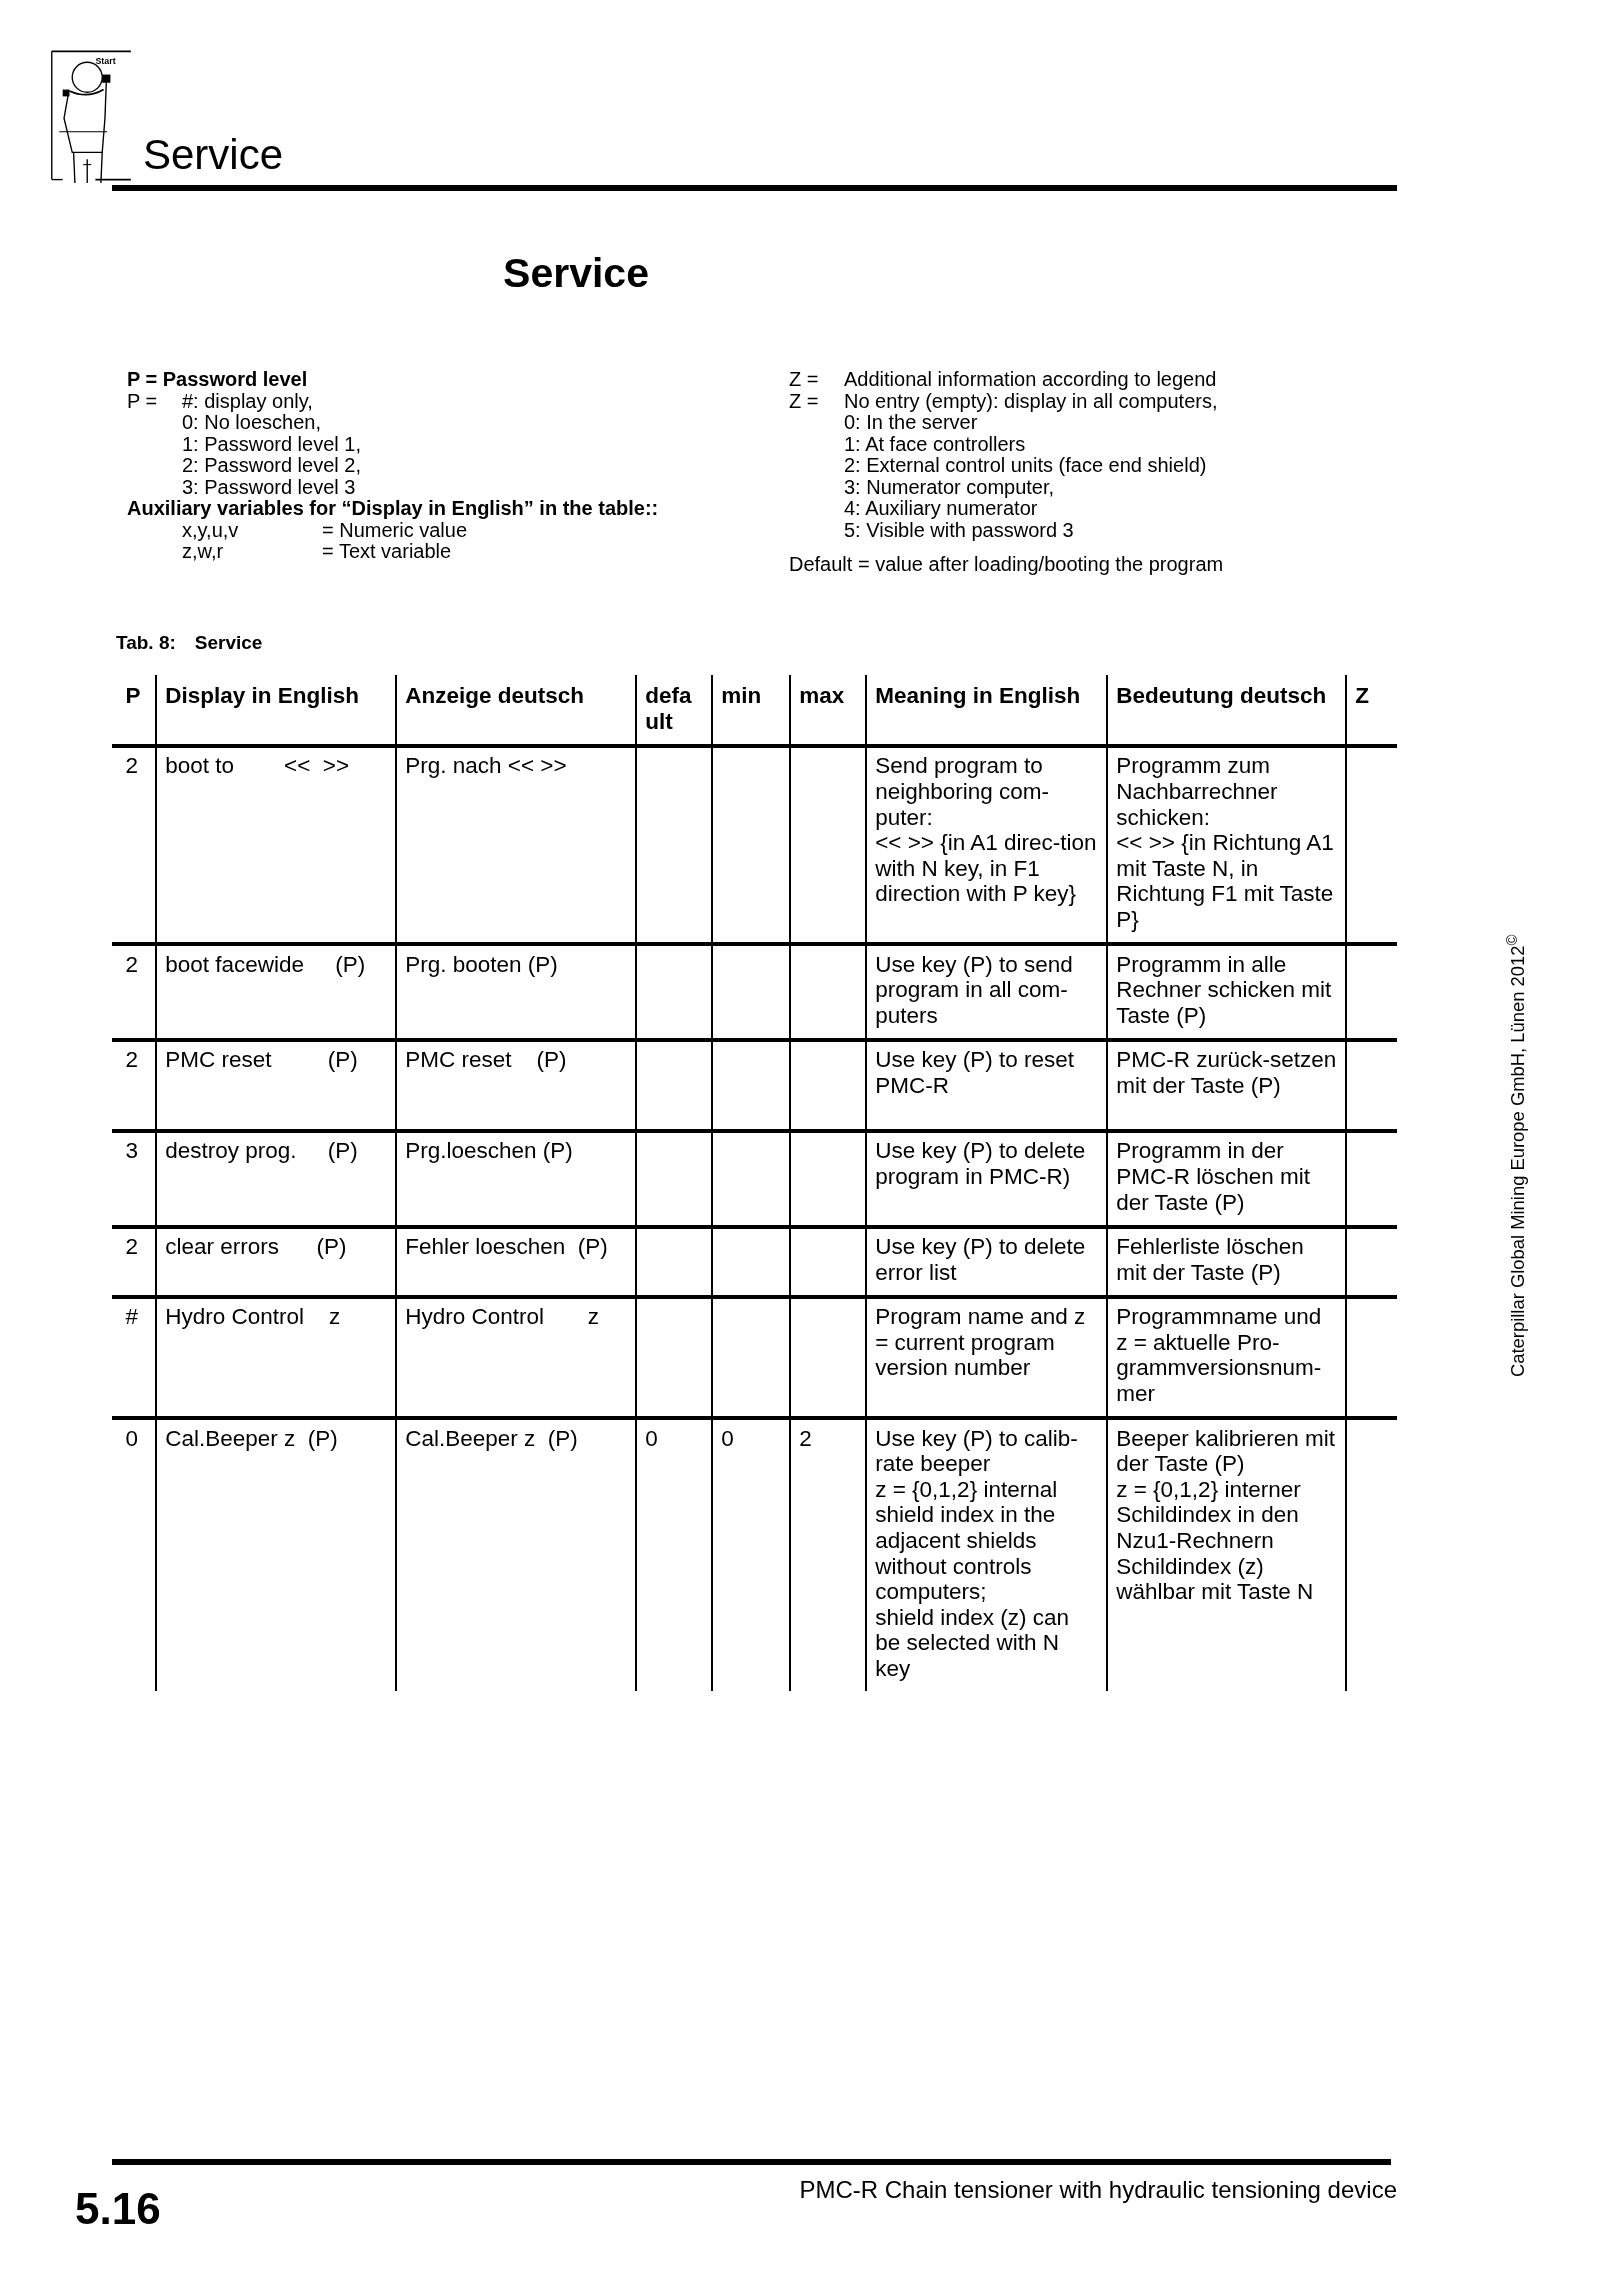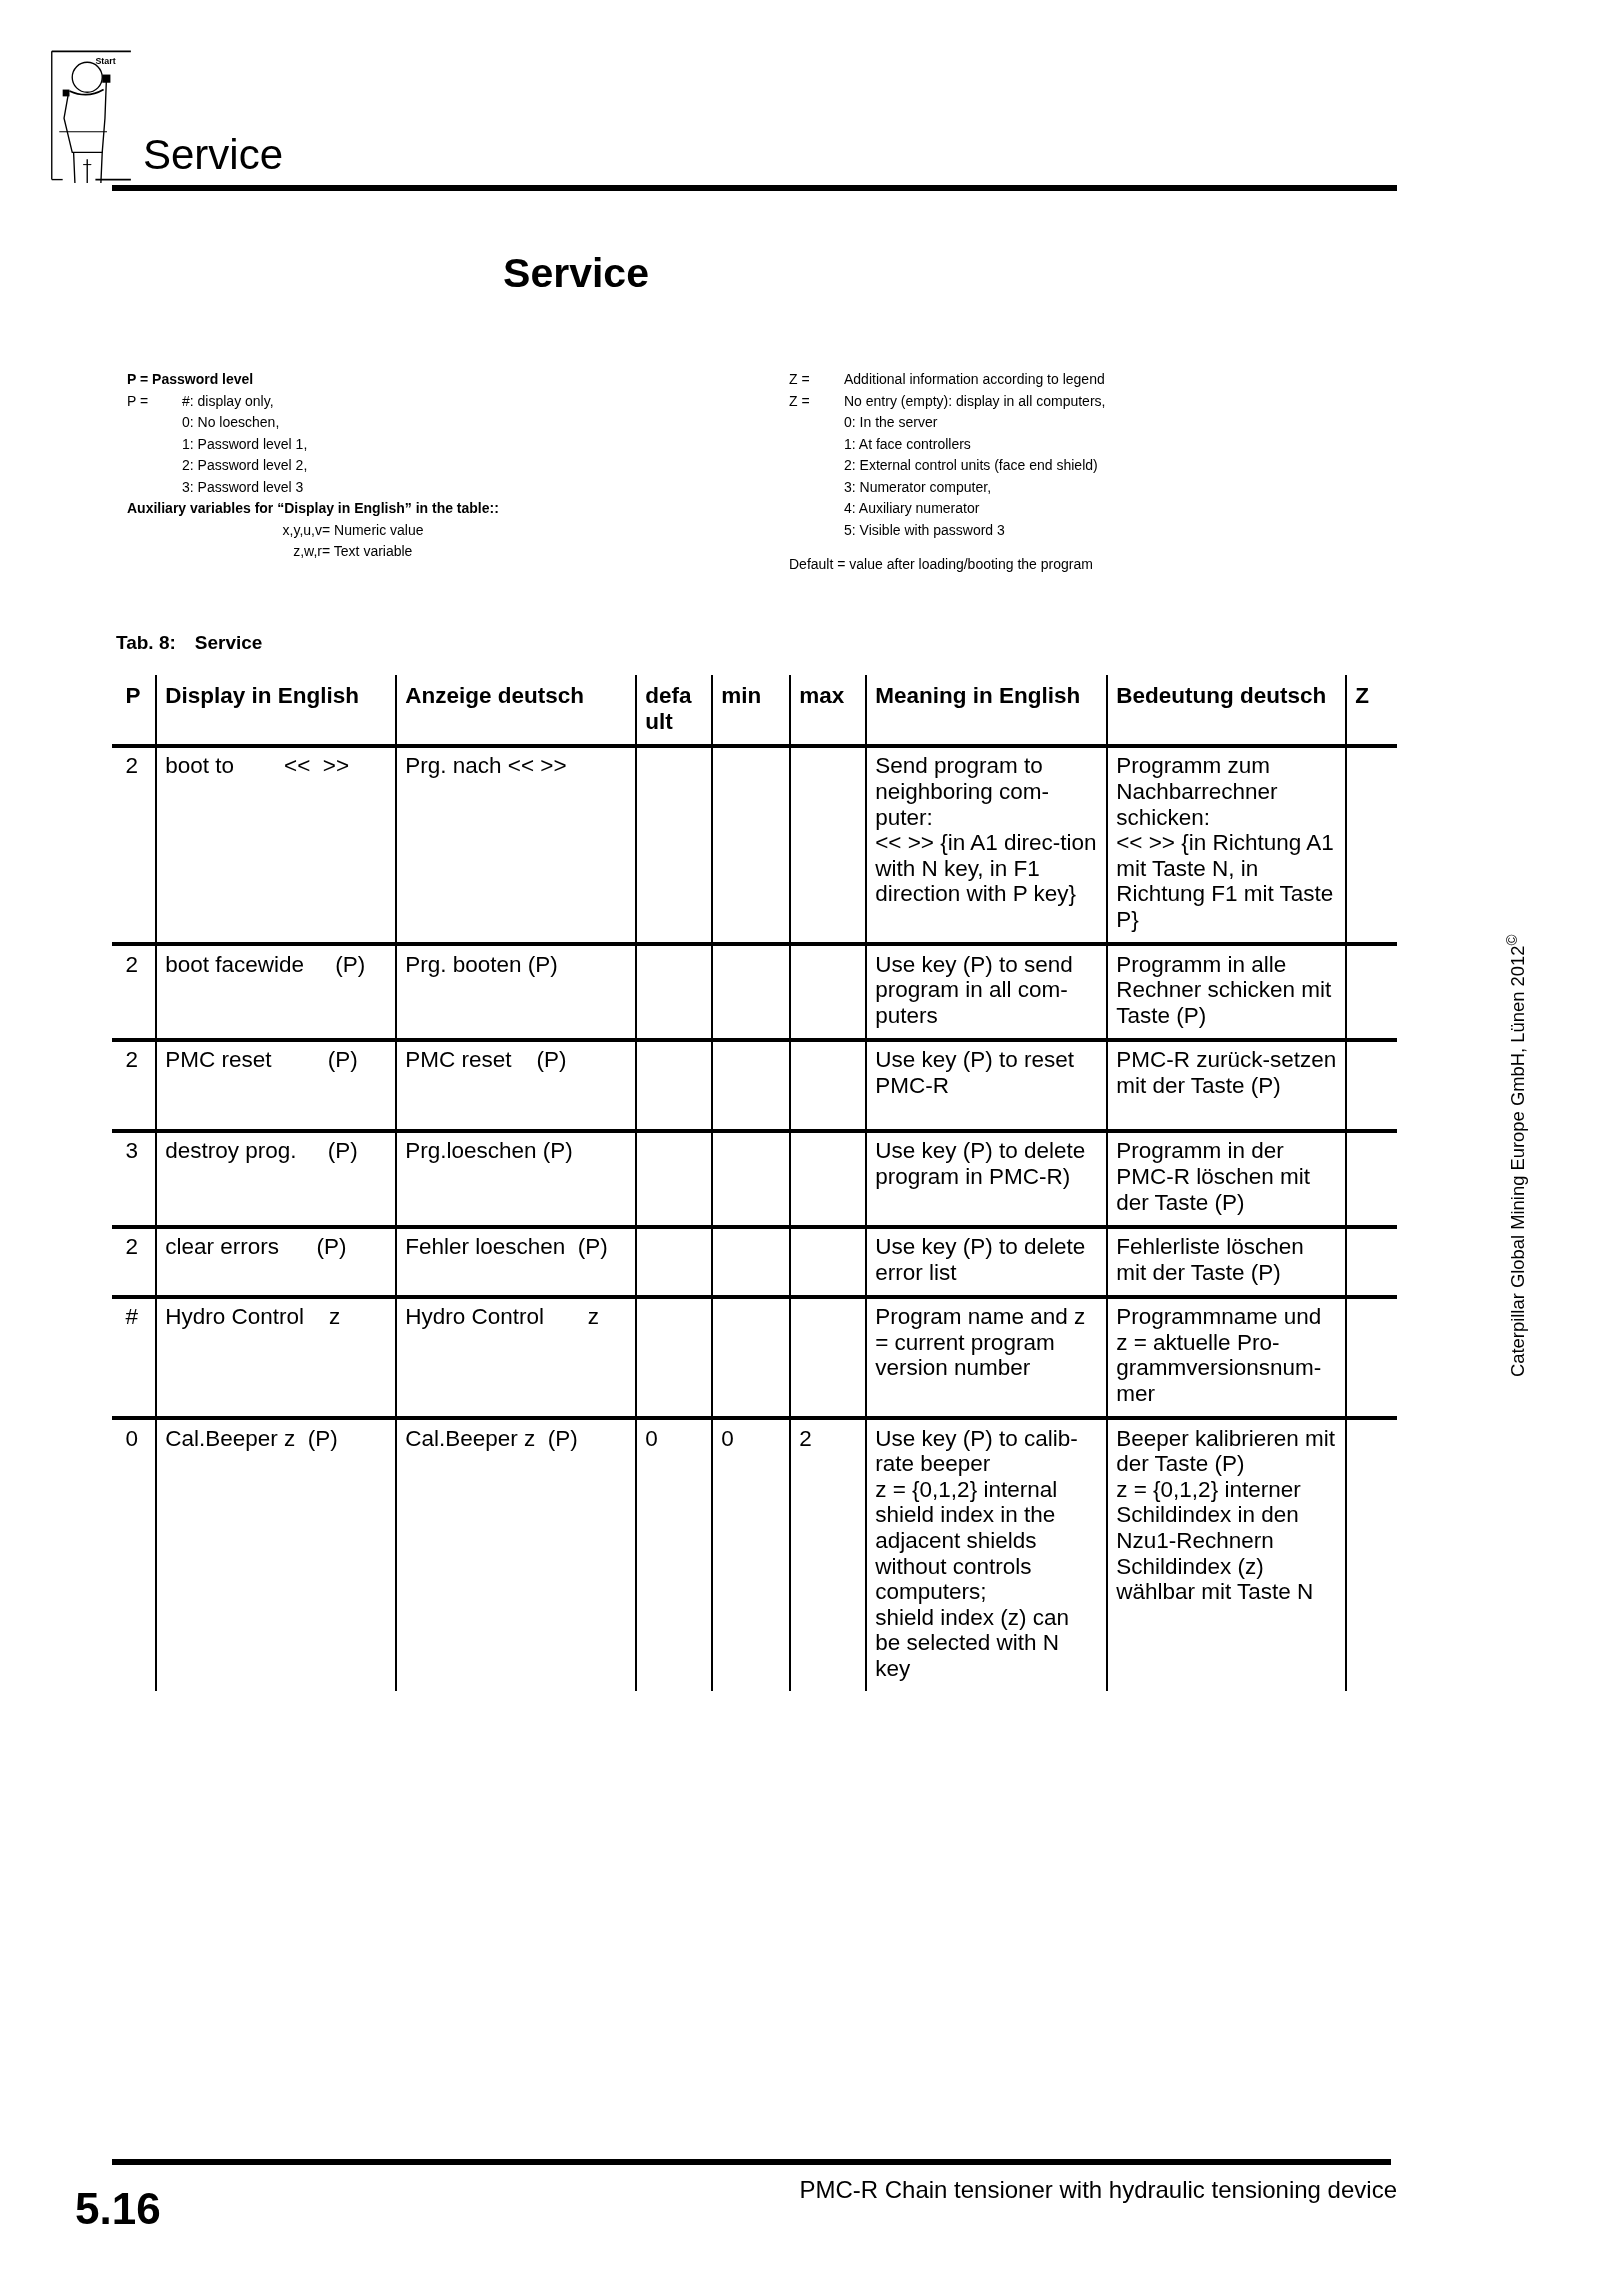--- a/index.html
+++ b/index.html
@@ -2,24 +2,24 @@
 <html style="font-size:11px"><head>
 <meta charset="utf-8">
 <style>
   html, body { margin:0; padding:0; background:#ffffff; }
   body { width:1623px; height:2295px; position:relative; overflow:hidden;
          font-family:"Liberation Sans", sans-serif; color:#000; }
   .abs { position:absolute; }
   .rule { position:absolute; background:#000; }
   #hdr-title { left:143px; top:131px; font-size:42px; line-height:48px; }
   #doc-title { left:0; width:1152px; text-align:center; top:249px; font-size:41px; font-weight:bold; line-height:48px; }
-  .legend { font-size:14px; line-height:21.5px; }
+  .legend { font-size:20px; line-height:21.5px; }
   .legend .row { display:flex; white-space:nowrap; }
   .legend .k { width:55px; }
-  .legend .k2 { width:140px;text-align:right; }
+  .legend .k2 { width:140px; }
   .legend b { font-weight:bold; }
   #legend-left { left:127px; top:369px; }
   #legend-right { left:789px; top:369px; }
   #tab-caption { left:116px; top:632px; font-size:19px; font-weight:bold; }
   #tab-caption span + span { margin-left:19px; }
   table.svc { position:absolute; left:112px; top:675px; width:1285px; border-collapse:collapse; table-layout:fixed; font-size:22.5px; line-height:25.6px; }
   table.svc th, table.svc td { vertical-align:top; text-align:left; padding:5.5px 6.8px 9.5px 8.2px; border-left:2.7px solid #000; }
   table.svc th:first-child, table.svc td:first-child { border-left:none; padding-left:13.6px; }
   table.svc th { font-weight:bold; border-bottom:4.1px solid #000; padding-top:8.2px; }
   table.svc tbody tr { border-bottom:4.1px solid #000; }

